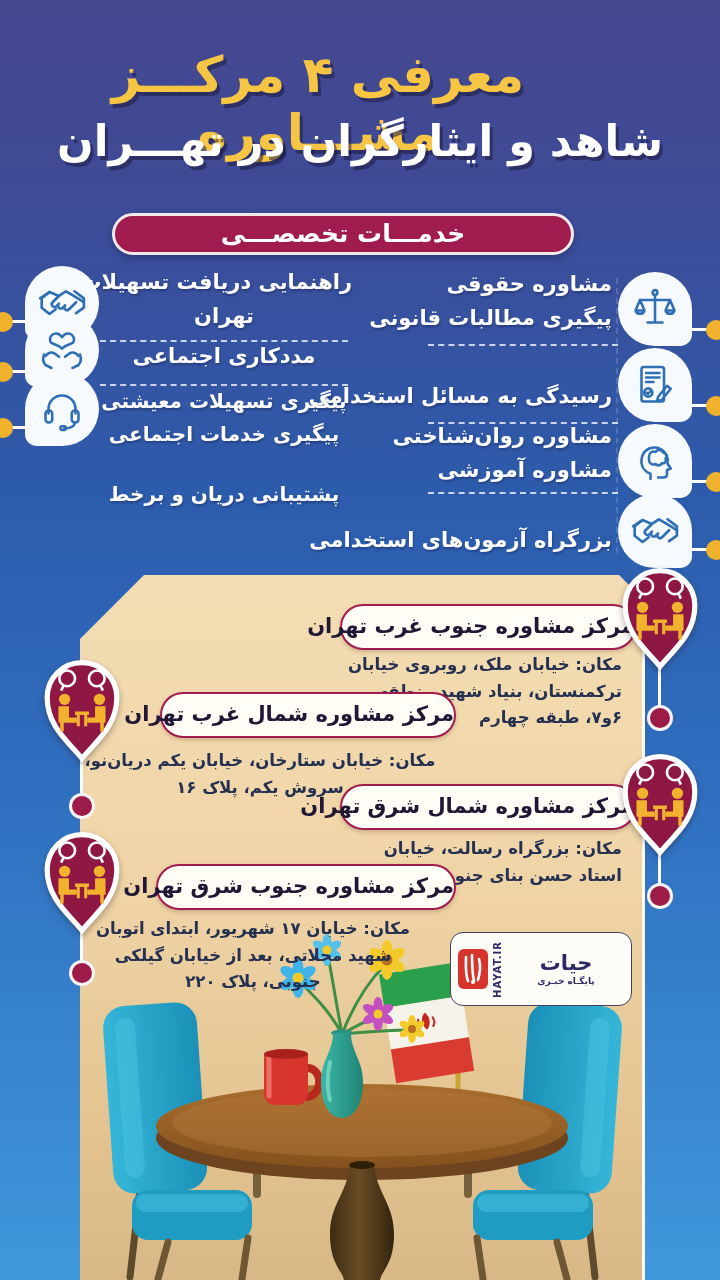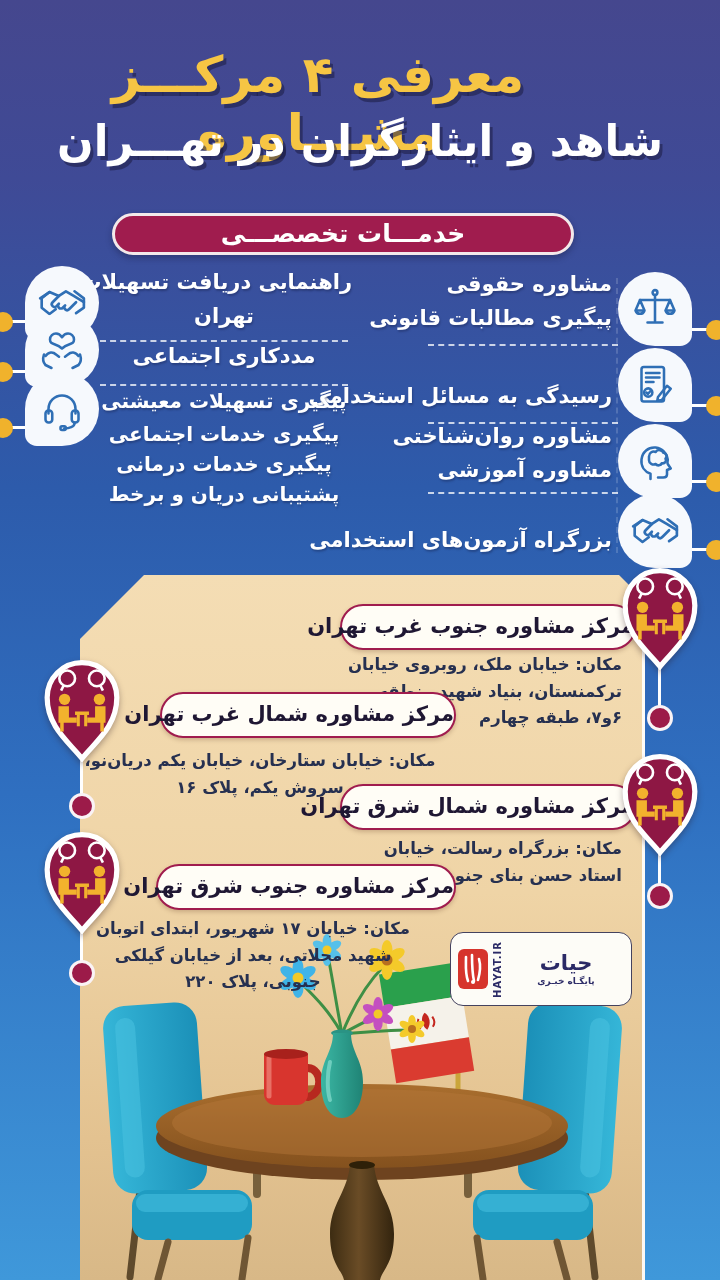--- a/index.html
+++ b/index.html
@@ -152,21 +152,20 @@
     <svg width="48" height="48" viewBox="0 0 64 64" fill="none" stroke="#2f6fb5" stroke-width="3.4" stroke-linecap="round" stroke-linejoin="round">
       <path d="M14 38v-6a18 18 0 0 1 36 0v6"></path>
       <rect x="10" y="34" width="9" height="16" rx="4"></rect>
       <rect x="45" y="34" width="9" height="16" rx="4"></rect>
       <path d="M49 50c0 6-8 8-14 8"></path>
         <rect x="30" y="55" width="7" height="5" rx="2"></rect>
     </svg>
   </div>
   <div class="svcline lcol" style="top:389px;font-size:20px;">پیگیری تسهیلات معیشتی</div>
   <div class="svcline lcol" style="top:422px;font-size:20px;">پیگیری خدمات اجتماعی</div>
-  <div class="svcline lcol" style="top:452px;font-size:20px;">پیگیری خدمات درمانی</div>
   <div class="svcline lcol" style="top:482px;font-size:20px;">پشتیبانی دریان و برخط</div>
 
   <div class="card">
     <div class="redge"></div>
   </div>
 
   <svg class="scene" viewBox="0 0 565 348">
     <defs>
       <linearGradient id="teal" x1="0" y1="0" x2="1" y2="0">
         <stop offset="0" stop-color="#35b6d8"></stop>

